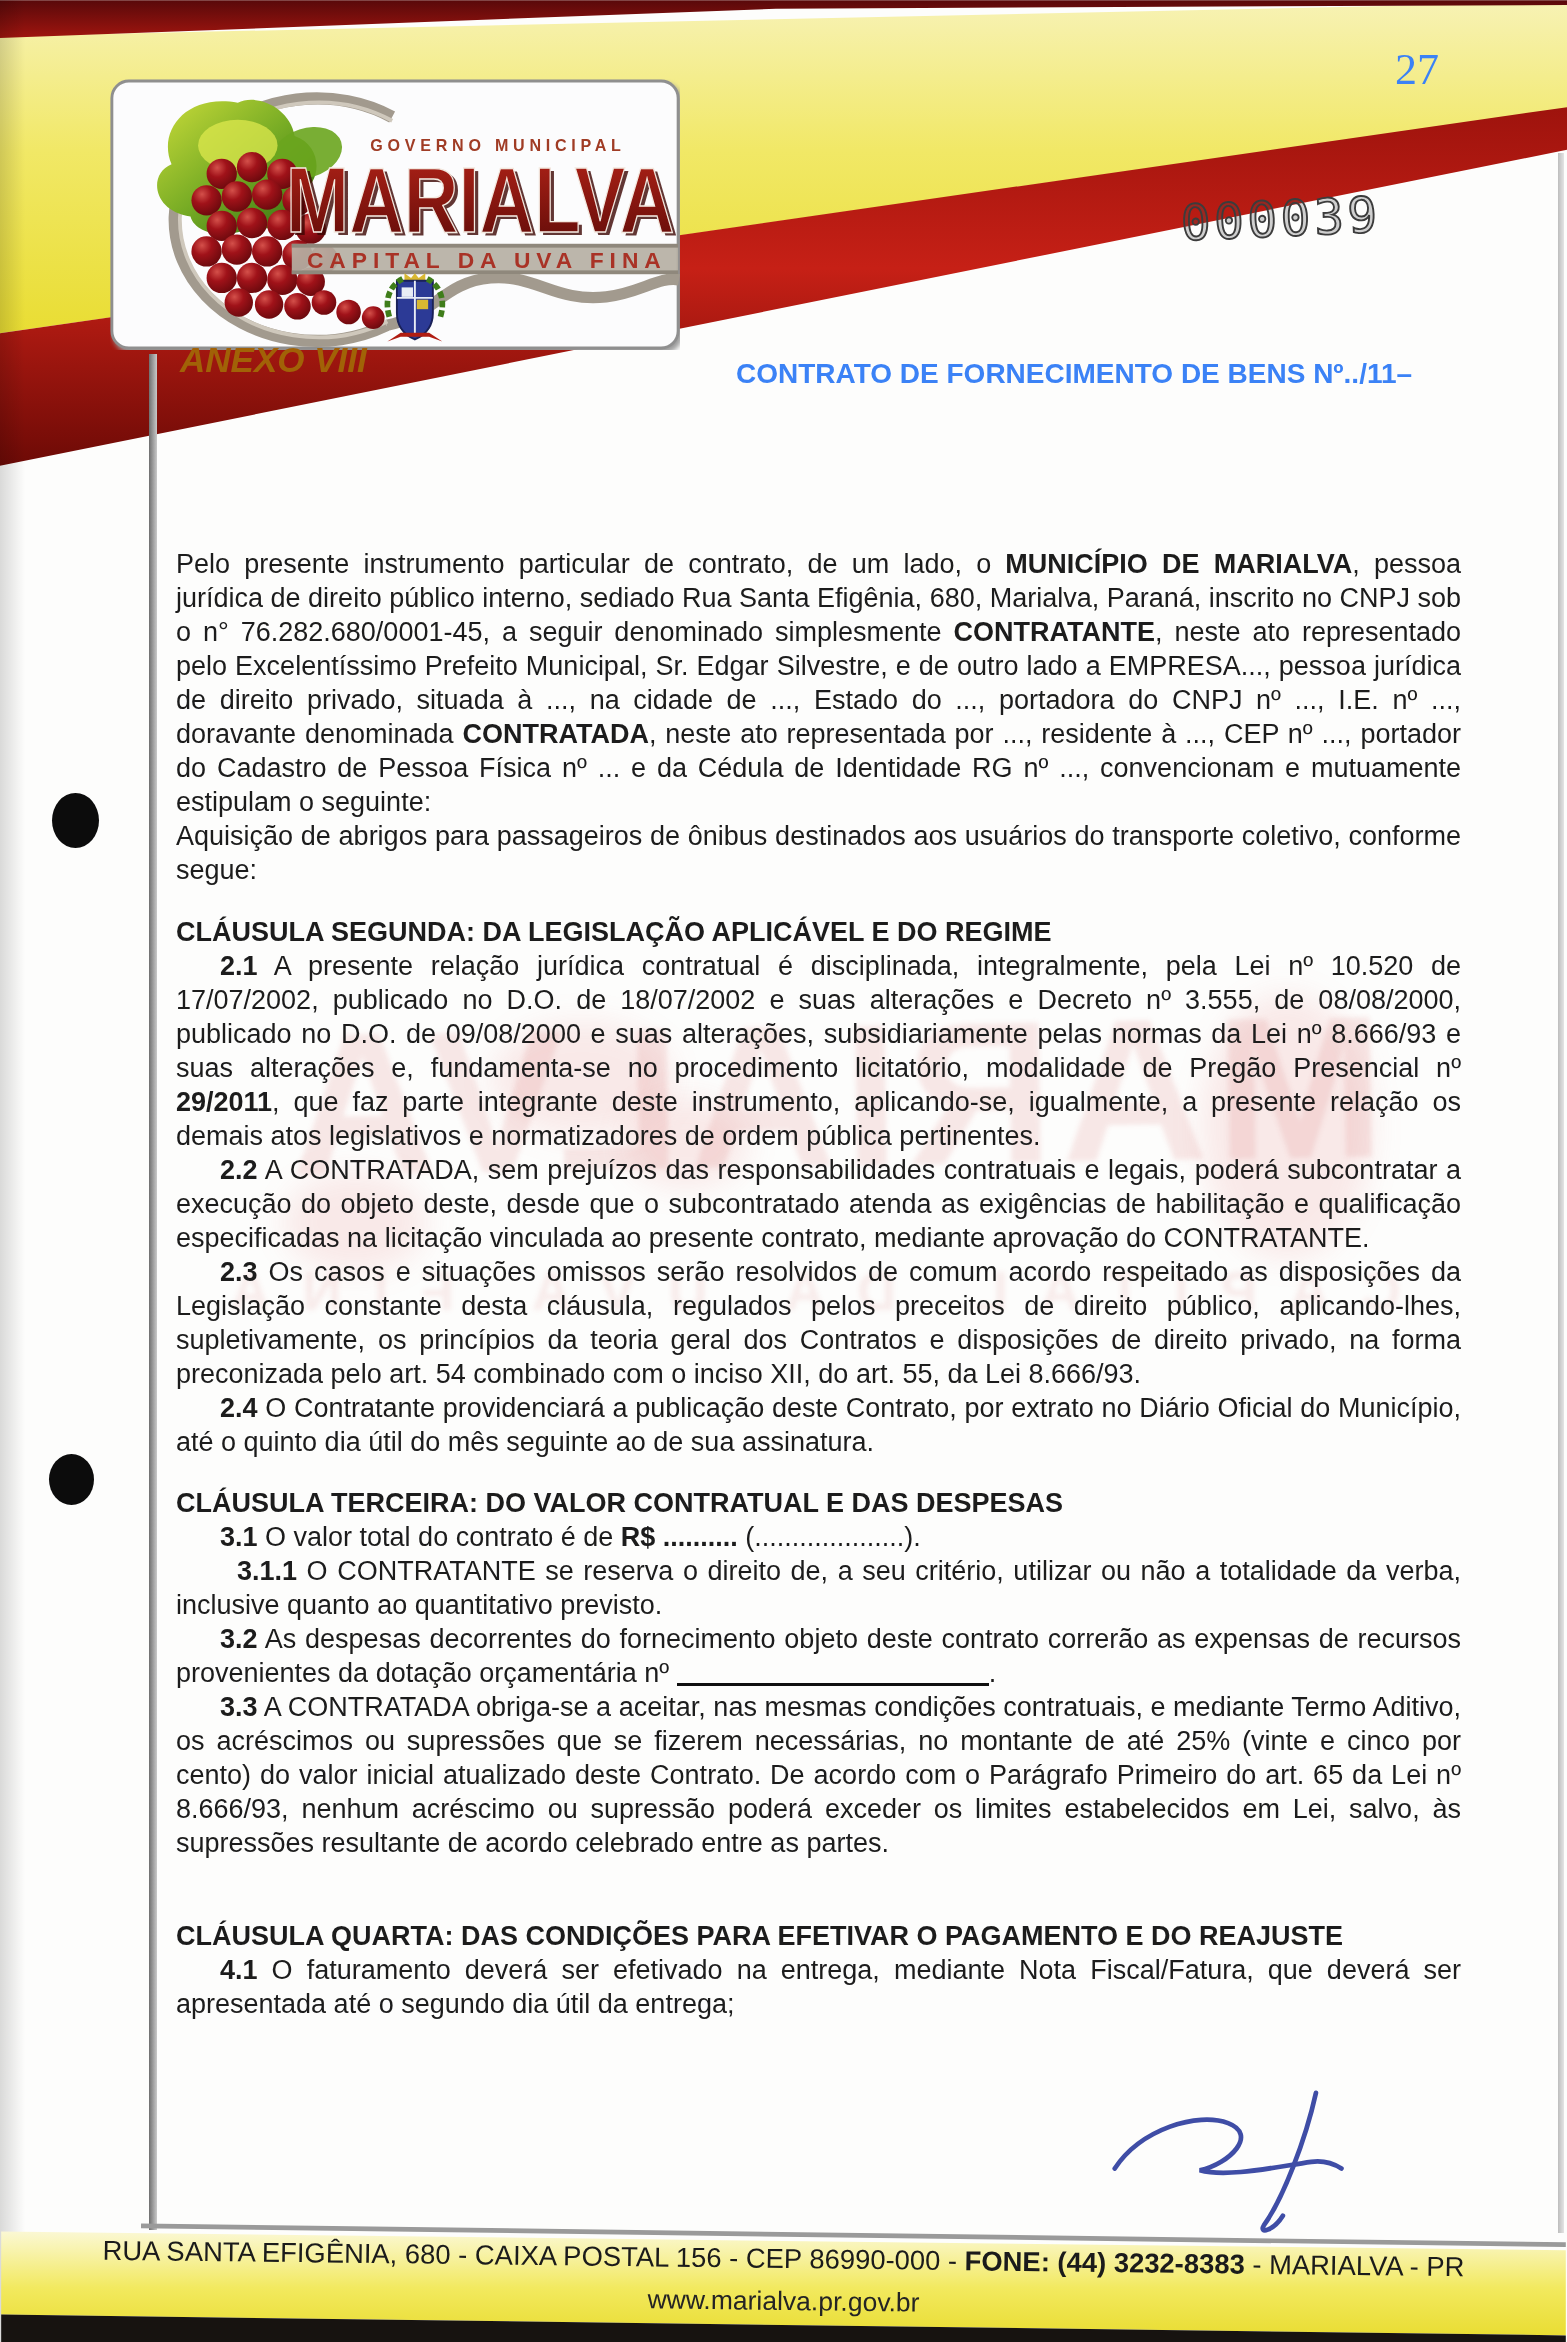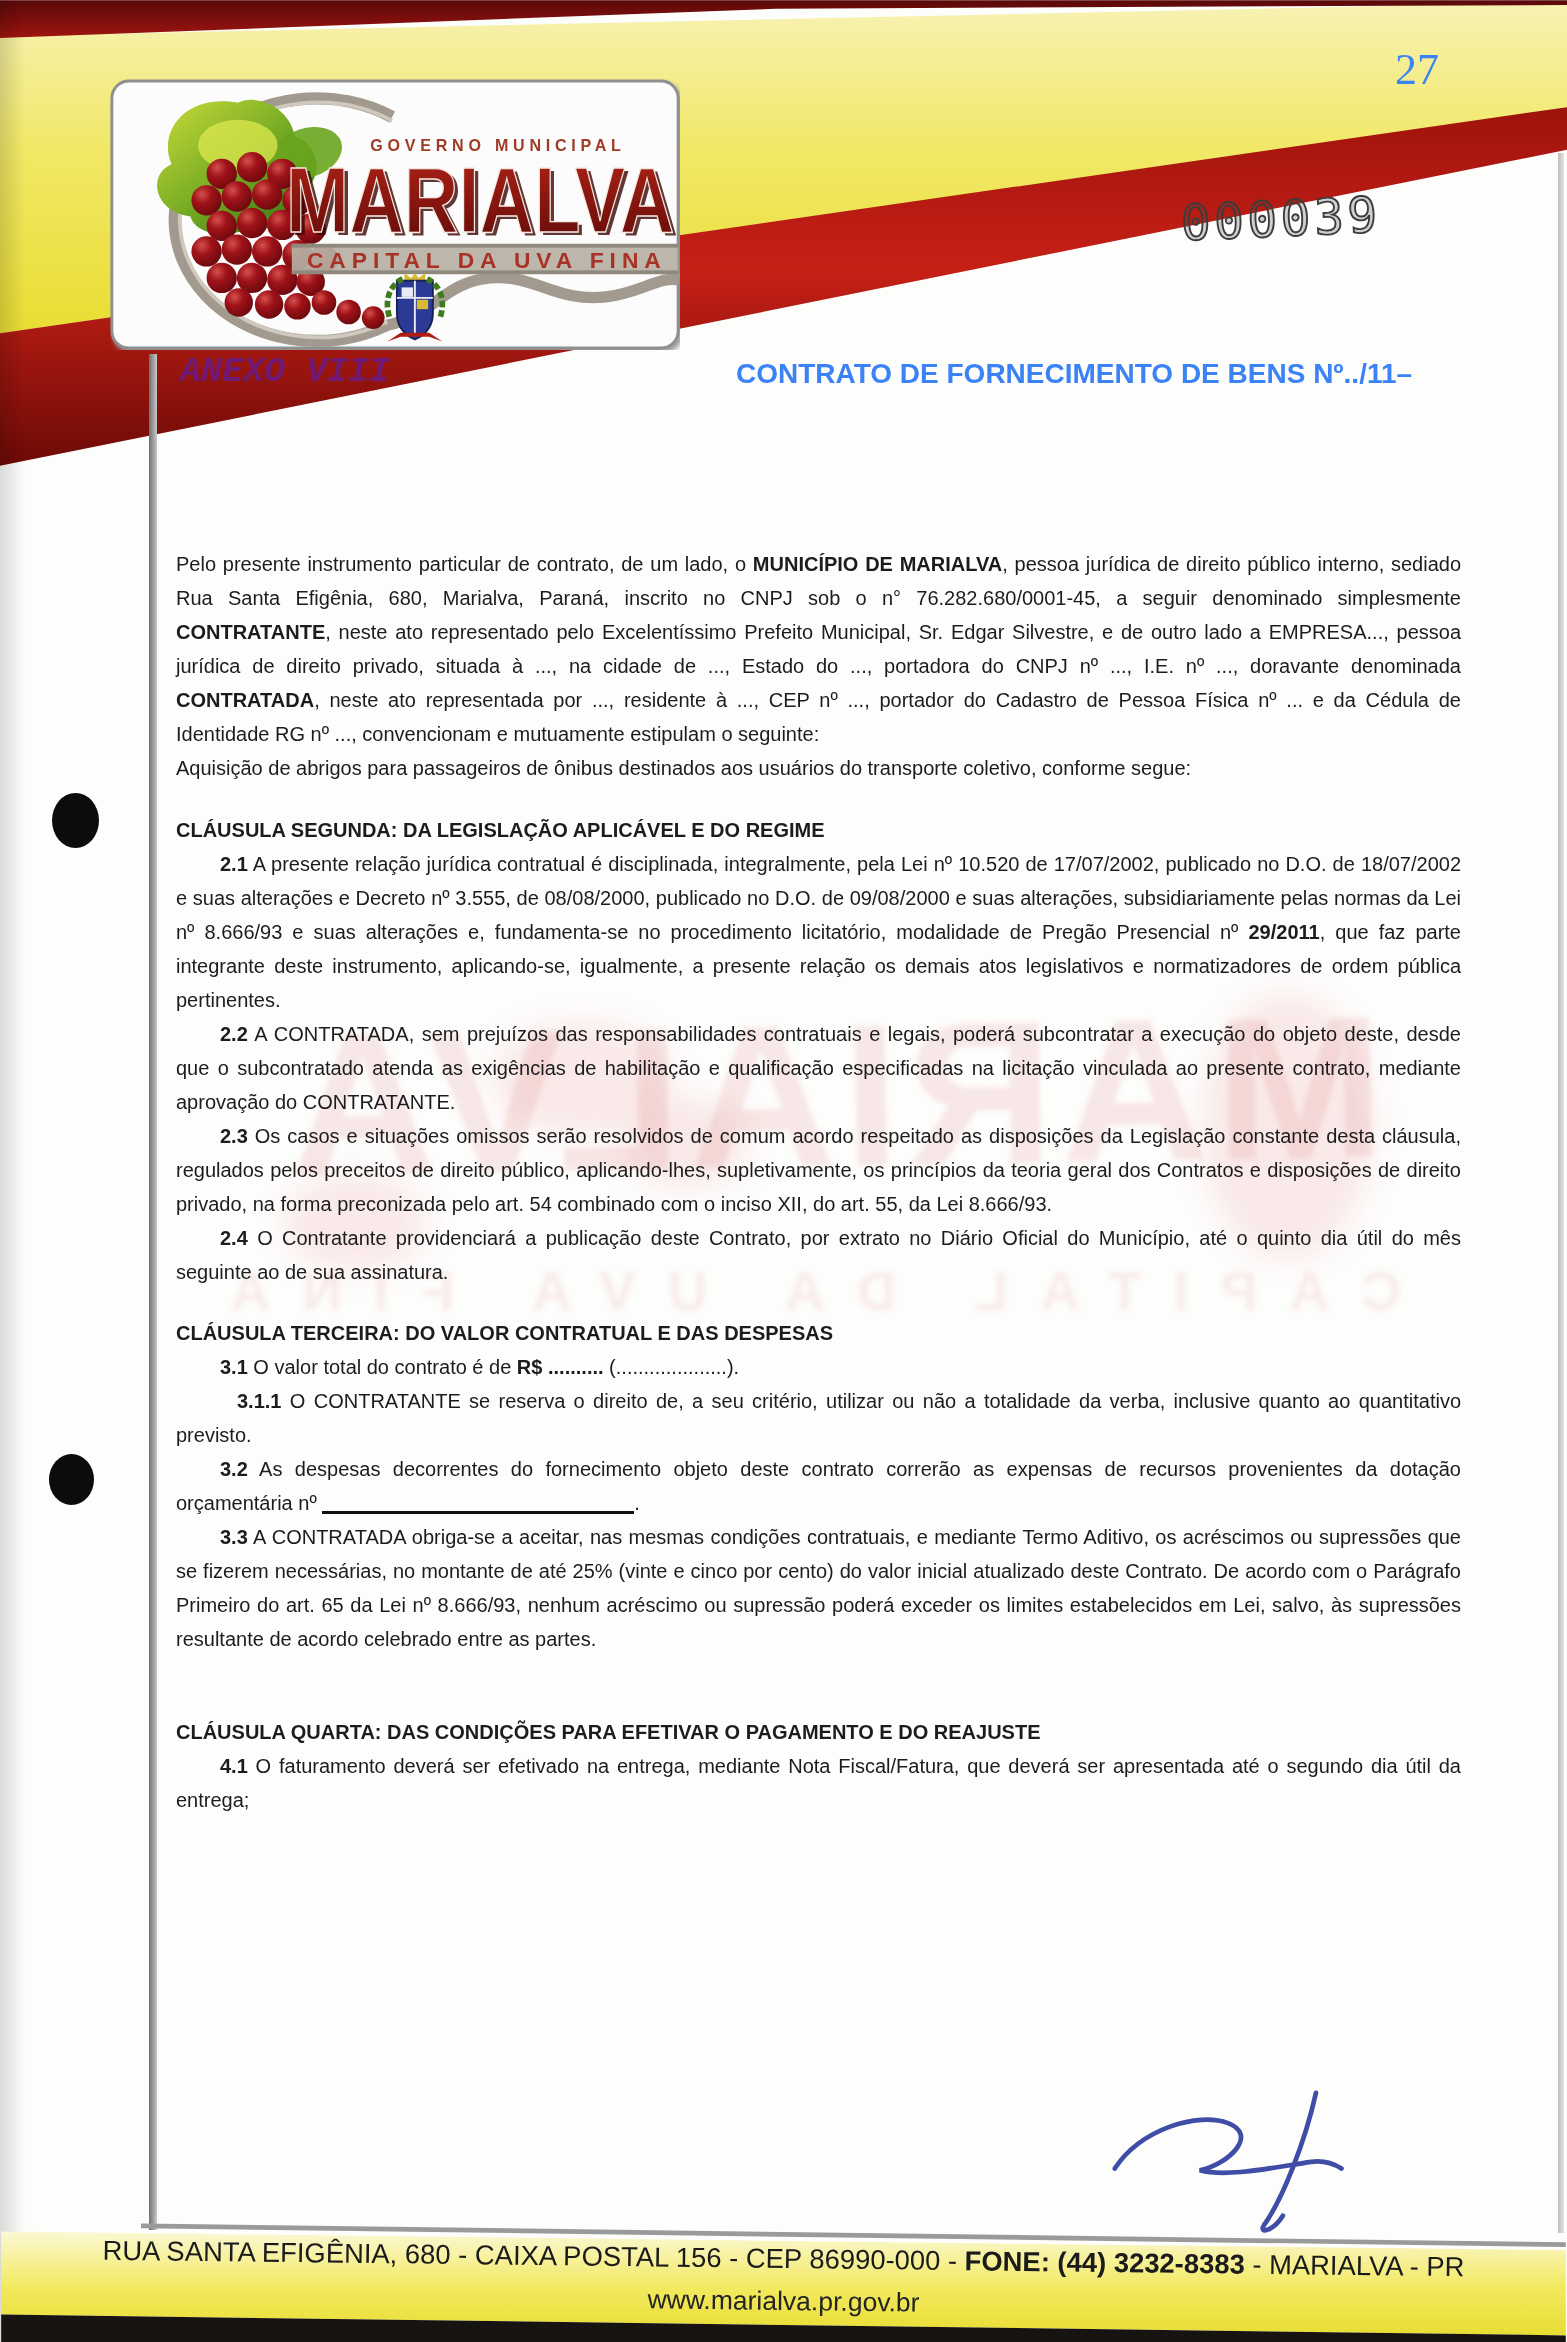--- a/index.html
+++ b/index.html
@@ -8,28 +8,28 @@
   .abs{position:absolute;}
   
   #header-bands{left:0;top:0;width:1567px;height:483px;}
   
   #page-number{left:1395px;top:44px;font-family:"Liberation Serif",serif;
                font-size:44px;color:#3b82f6;}
   #stamp-number{left:1181px;top:191px;font-family:"DejaVu Sans Mono",monospace;
                 font-size:49px;letter-spacing:3.8px;color:rgba(70,70,70,.25);
                 -webkit-text-stroke:1.9px #3c3c3c;transform:rotate(-2.5deg);}
   
-  #annex{left:180px;top:352px;font-family:Liberation Mono, monospace;
-         font-style:italic;font-weight:bold;font-size:35px;color:#701a75;}
+  #annex{left:180px;top:340px;font-family:Liberation Sans, sans-serif;
+         font-style:italic;font-weight:bold;font-size:35px;color:#a16207;}
   #title-block{left:736px;top:348px;width:717px;font-weight:bold;
                font-size:28px;line-height:52px;color:#3b82f6;}
   #title-block .tline{text-align:justify;text-align-last:justify;}
   #title-block .tline:last-child{text-align-last:left;}
   
-  #content{left:176px;top:547px;width:1285px;font-size:20px;line-height:34px;}
+  #content{left:176px;top:547px;width:1285px;font-size:27px;line-height:34px;}
   .para{text-align:justify;margin:0;}
   .ind1{text-indent:44px;}
   .ind2{text-indent:61px;}
   .clause-heading{font-weight:bold;text-align:left;}
   .blank{display:inline-block;width:312px;height:1em;
          border-bottom:3.8px solid #101010;margin-bottom:-4.7px;}
   
   #left-line{left:149px;top:354px;width:7.6px;height:1876px;
              background:linear-gradient(90deg,#6f6f6f,#c9c9c9);}
   #right-line{left:1558px;top:153px;width:5.7px;height:2080px;

